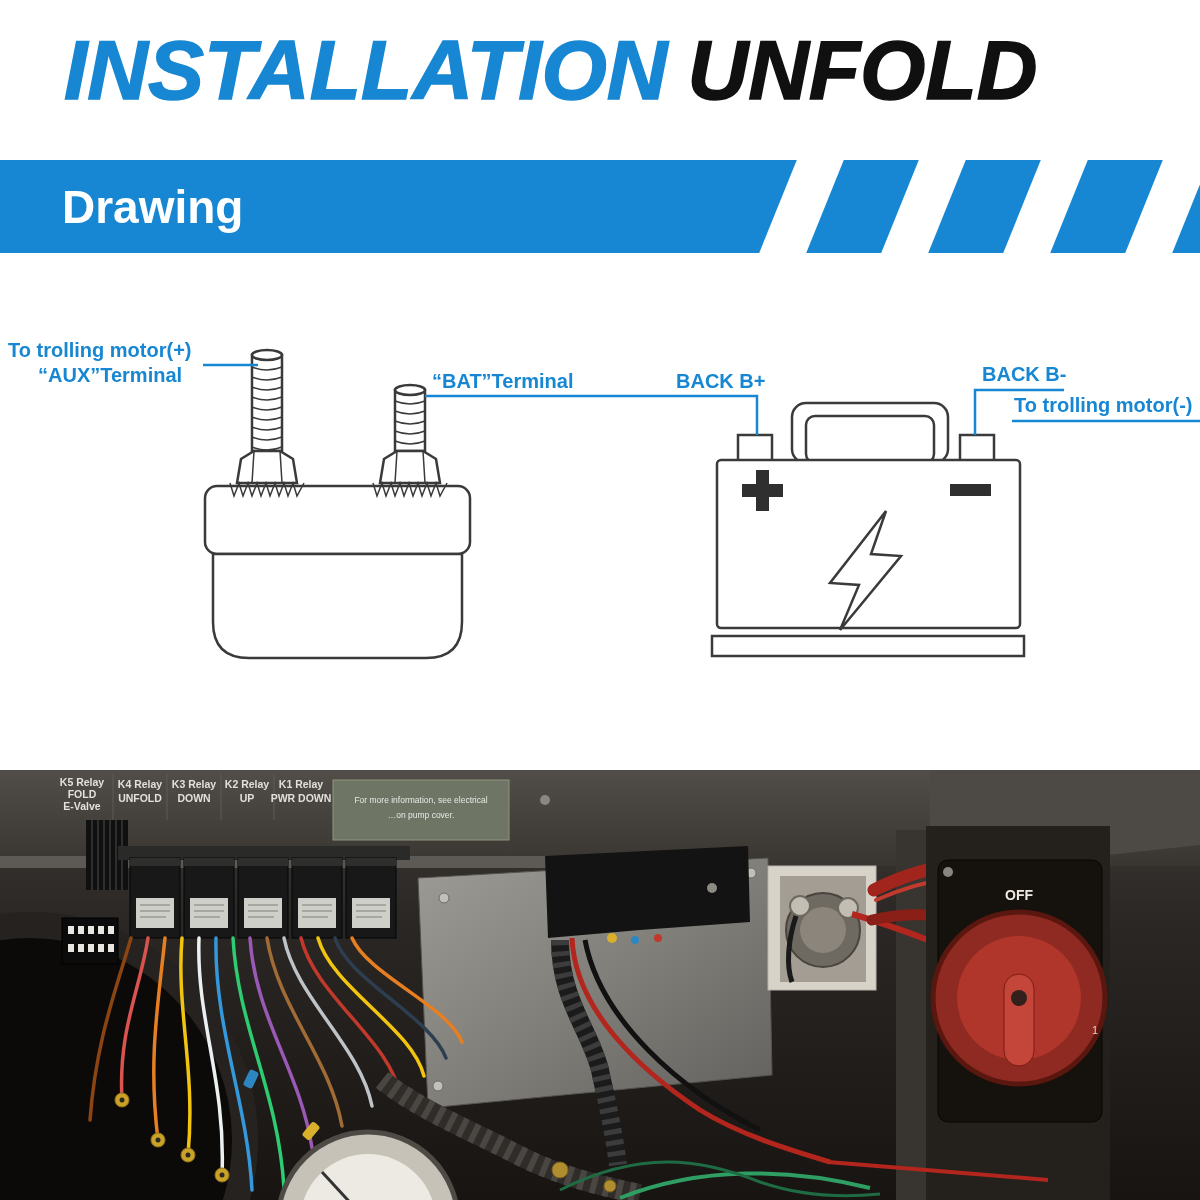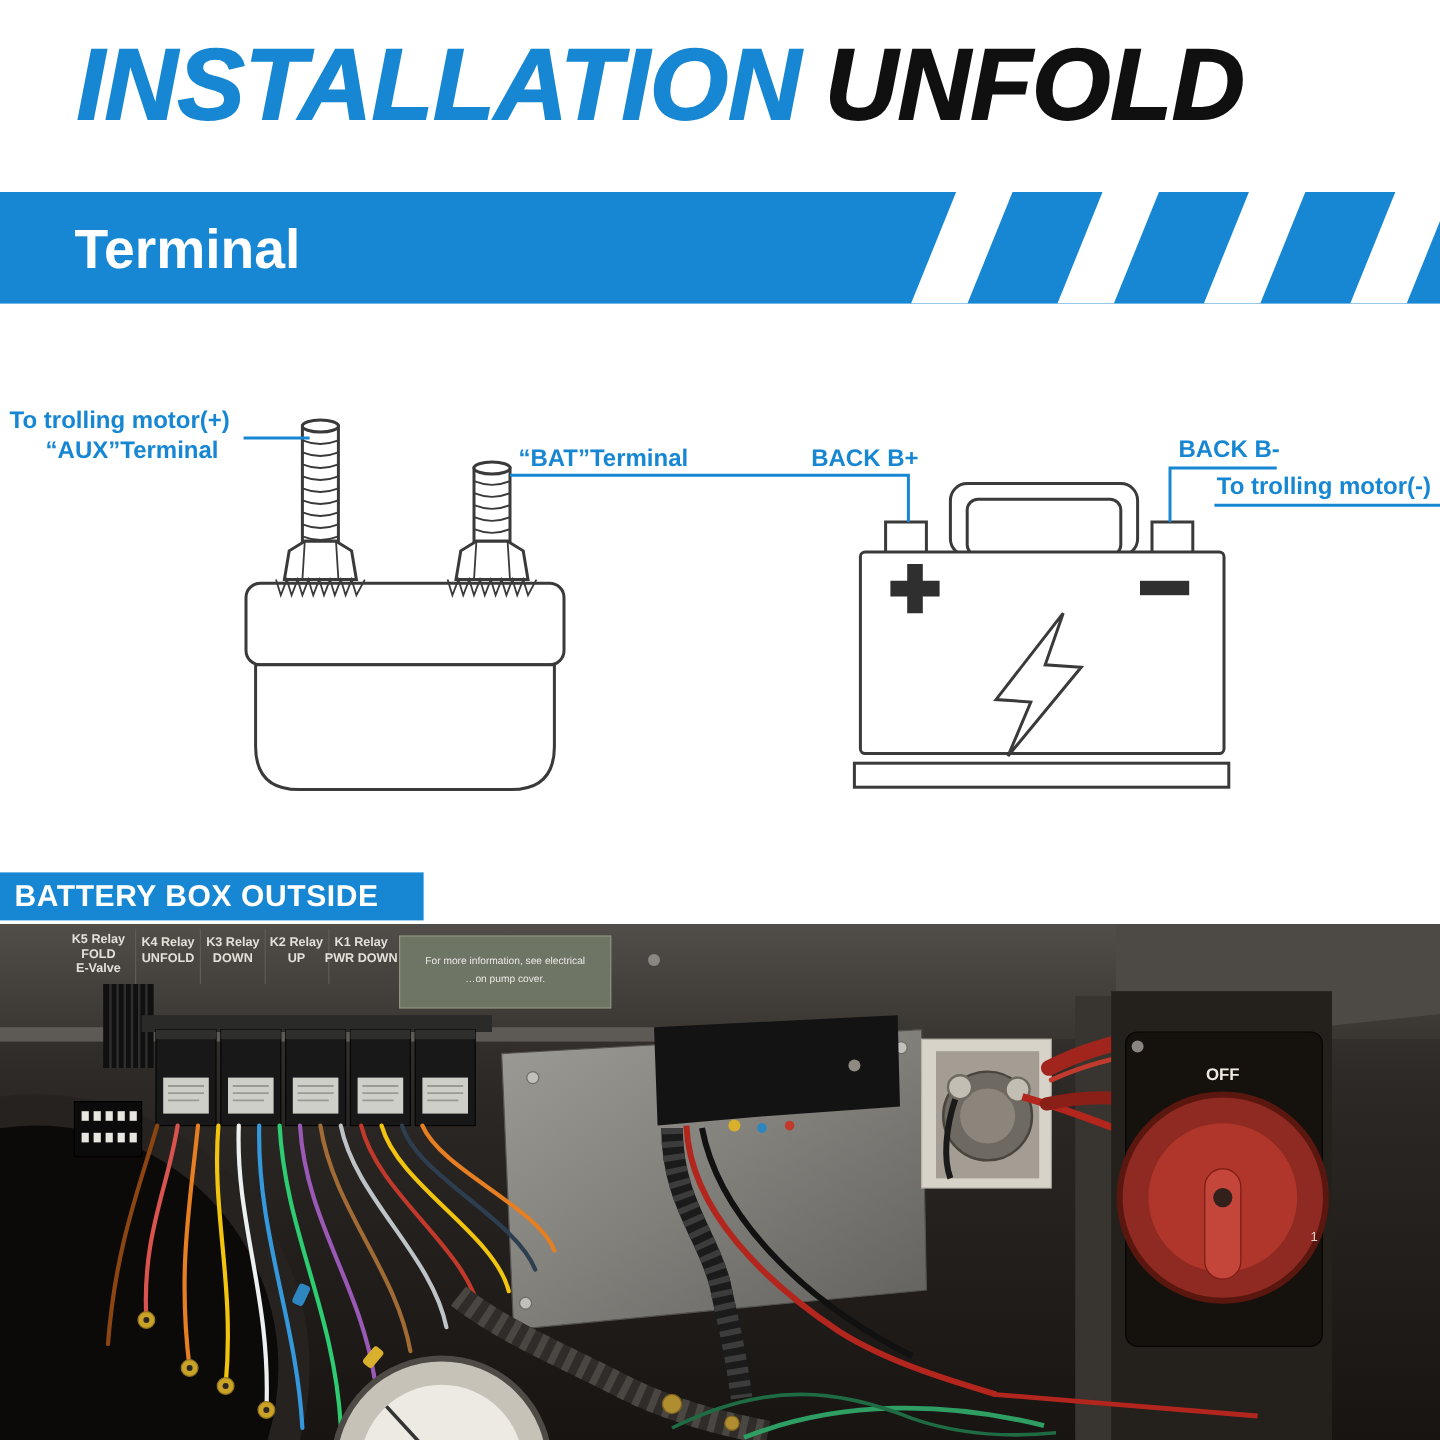--- a/index.html
+++ b/index.html
@@ -31,21 +31,21 @@
 
 <div class="page">
 
   <div class="header">
     <div class="title">
       <span class="t-blue">INSTALLATION</span><span class="t-black">UNFOLD</span>
     </div>
   </div>
 
   <div class="drawing-banner">
-    <span class="label">Terminal</span>
+    <span class="label">Drawing</span>
     <div class="stripe s1"></div>
     <div class="stripe s2"></div>
     <div class="stripe s3"></div>
     <div class="stripe s4"></div>
   </div>
 
   <svg class="diagram-svg" width="1200" height="430" viewBox="0 0 1200 430">
 
     <g stroke="#3a3a3a" stroke-width="2.5" fill="#ffffff">
       <rect x="205" y="193" width="265" height="68" rx="12"></rect>
@@ -90,23 +90,20 @@
     </g>
 
     <text x="8" y="64">To trolling motor(+)</text>
     <text x="38" y="89">“AUX”Terminal</text>
     <text x="432" y="95">“BAT”Terminal</text>
     <text x="676" y="95">BACK B+</text>
     <text x="982" y="88">BACK B-</text>
     <text x="1014" y="119">To trolling motor(-)</text>
   </svg>
 
-  <div class="photo-banner">
-    <span class="label">BATTERY BOX OUTSIDE</span>
-  </div>
 
   <svg class="photo-svg" width="1200" height="430" viewBox="0 0 1200 430">
     <defs>
       <linearGradient id="gBg" x1="0" y1="0" x2="0" y2="1">
         <stop offset="0" stop-color="#3f3b37"></stop>
           <stop offset="0.35" stop-color="#2b2724"></stop>
           <stop offset="1" stop-color="#171412"></stop>
       </linearGradient>
       <linearGradient id="gTop" x1="0" y1="0" x2="0" y2="1">
         <stop offset="0" stop-color="#514d48"></stop>

